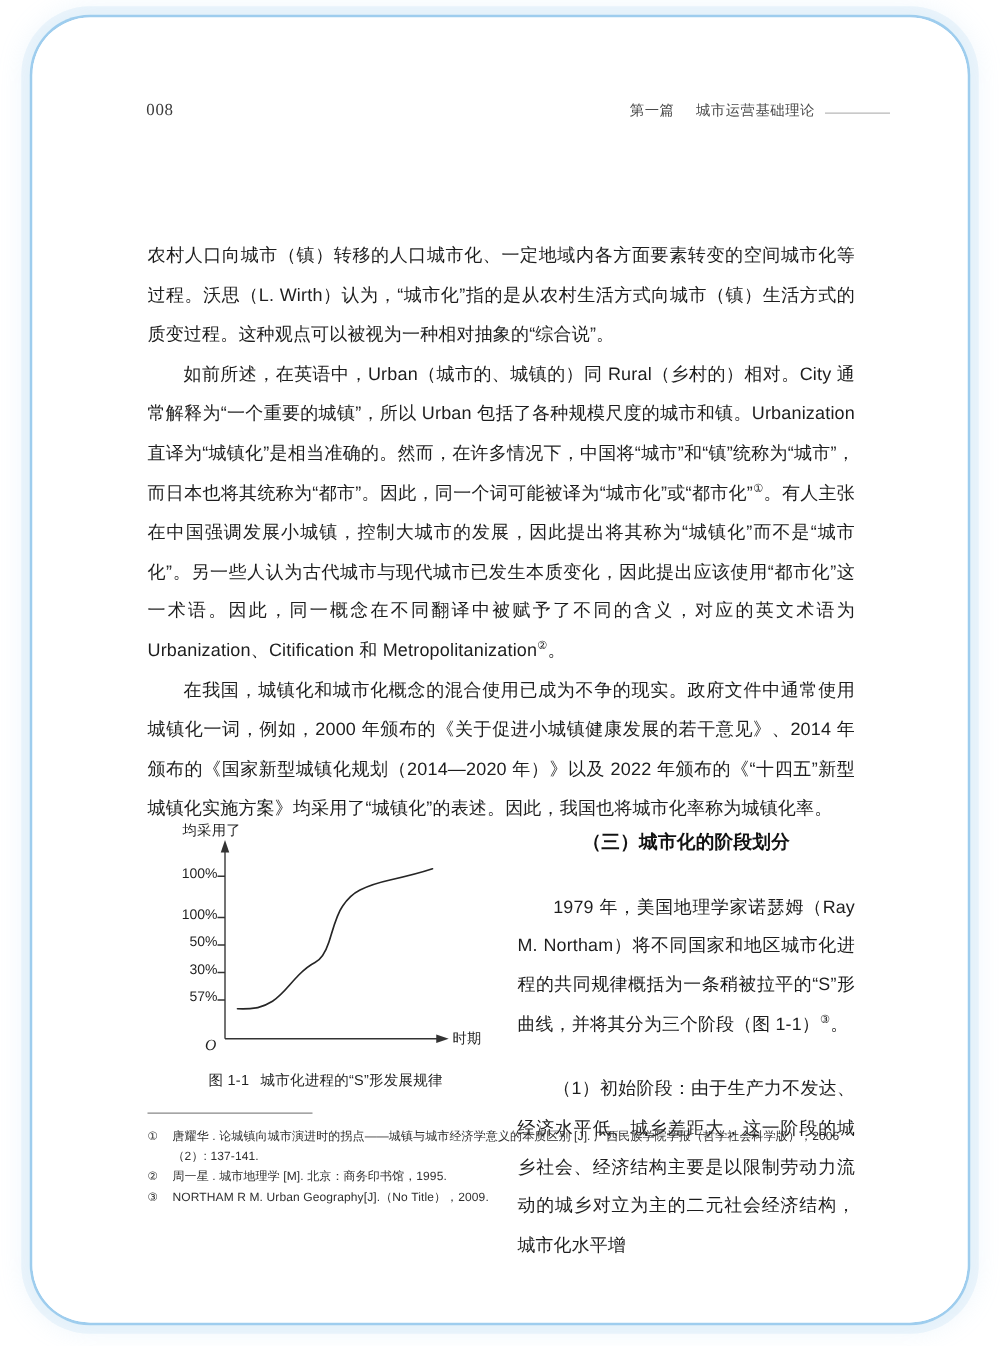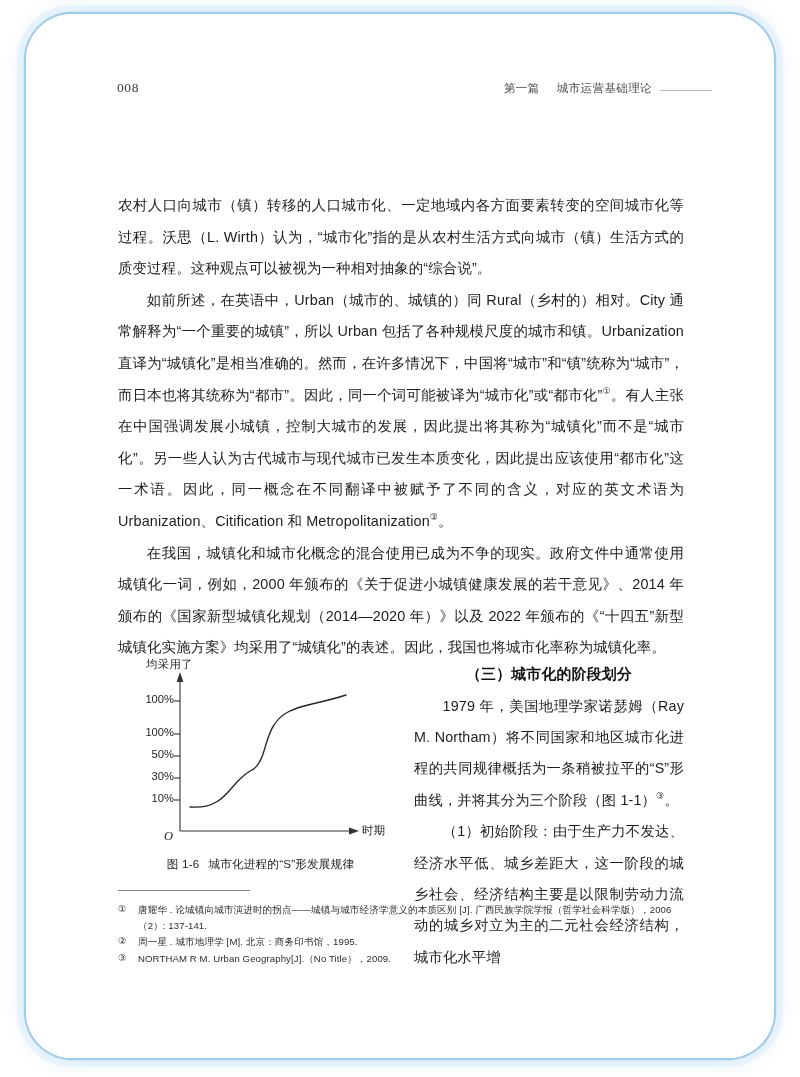--- a/index.html
+++ b/index.html
@@ -127,20 +127,21 @@
     width: 270px;
   }
   .txt-col h3.subhead {
     text-indent: 0;
     text-align: center;
     margin-bottom: 0;
   }
   .txt-col p.para {
     font-size: 14.3px;
     line-height: 31.4px;
+    margin-top: 20px;
   }
 
   
   .chart-wrap { position: absolute; left: 0; top: 0; }
   .fig-caption {
     position: absolute;
     left: 0;
     top: 198px;
     width: 285px;
     text-align: center;
@@ -236,31 +237,31 @@
         </svg>
 
         
         <div style="position:absolute;left:28px;top:-2px;font-size:11.4px;color:#1f1f1f;letter-spacing:0.3px;">均采用了</div>
 
         
         <div style="position:absolute;left:4px;top:34px;width:52px;text-align:right;font-size:11.2px;color:#1f1f1f;">100%</div>
         <div style="position:absolute;left:4px;top:67px;width:52px;text-align:right;font-size:11.2px;color:#1f1f1f;">100%</div>
         <div style="position:absolute;left:4px;top:89px;width:52px;text-align:right;font-size:11.2px;color:#1f1f1f;">50%</div>
         <div style="position:absolute;left:4px;top:111px;width:52px;text-align:right;font-size:11.2px;color:#1f1f1f;">30%</div>
-        <div style="position:absolute;left:4px;top:133px;width:52px;text-align:right;font-size:11.2px;color:#1f1f1f;">10%</div>
+        <div style="position:absolute;left:4px;top:133px;width:52px;text-align:right;font-size:11.2px;color:#1f1f1f;">57%</div>
 
         
         <div style="position:absolute;left:46px;top:170px;font-family:'Liberation Serif','DejaVu Serif',serif;font-style:italic;font-size:12.5px;color:#1f1f1f;">O</div>
 
         
         <div style="position:absolute;left:244px;top:164px;font-size:11.4px;color:#1f1f1f;letter-spacing:0.3px;">时期</div>
       </div>
 
       <div class="fig-caption">
-        <span>图 1-6</span><span class="cgap"></span><span>城市化进程的“S”形发展规律</span>
+        <span>图 1-1</span><span class="cgap"></span><span>城市化进程的“S”形发展规律</span>
       </div>
     </div>
 
     <div class="txt-col">
       <h3 class="subhead">（三）城市化的阶段划分</h3>
       <p class="para indent"><span>1979 年，美国地理学家诺瑟姆（Ray M. Northam）将不同国家和地区城市化进程的共同规律概括为一条稍被拉平的“S”形曲线，并将其分为三个阶段（图 1-1）</span><sup class="fn">③</sup><span>。</span></p>
       <p class="para indent">（1）初始阶段：由于生产力不发达、经济水平低、城乡差距大，这一阶段的城乡社会、经济结构主要是以限制劳动力流动的城乡对立为主的二元社会经济结构，城市化水平增</p>
     </div>
   </div>
 

